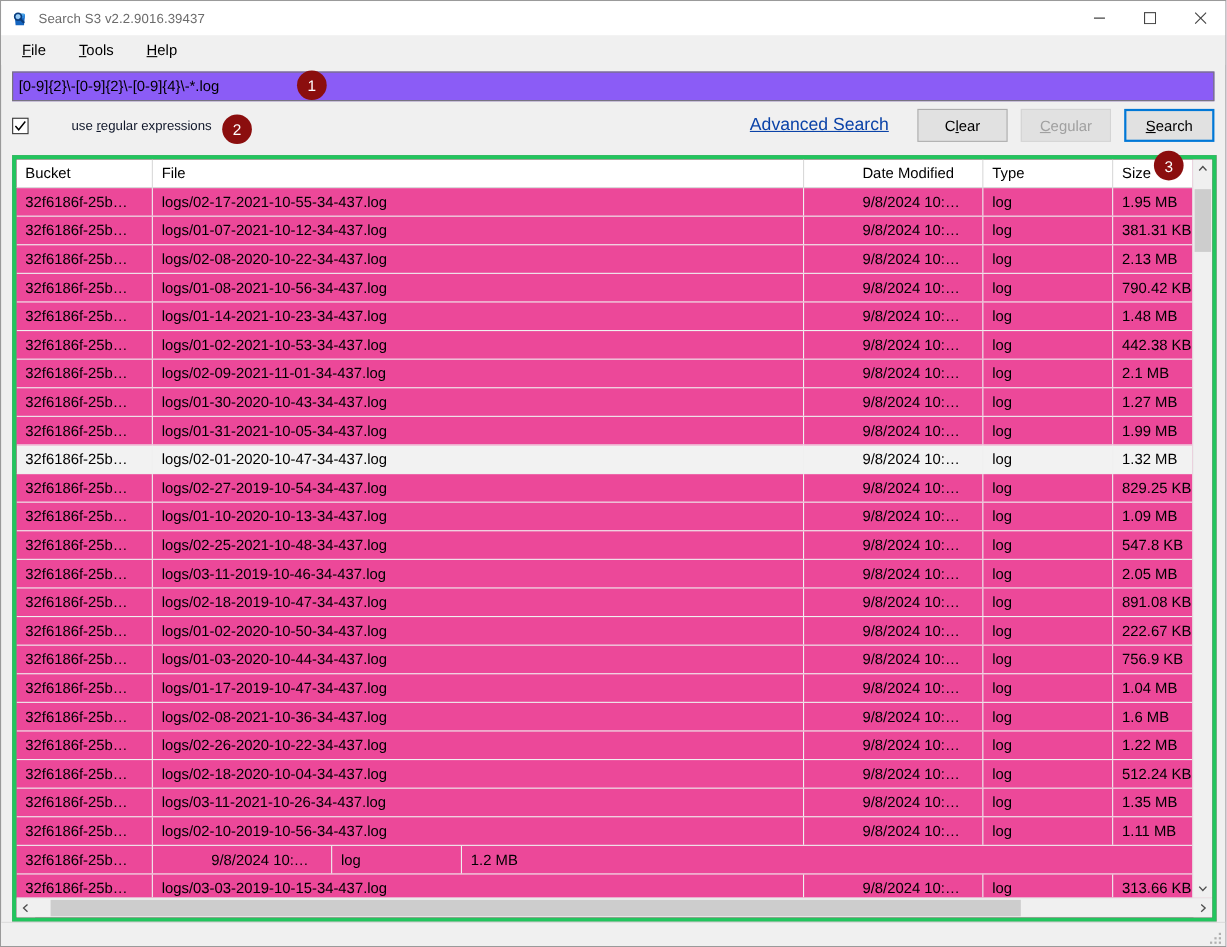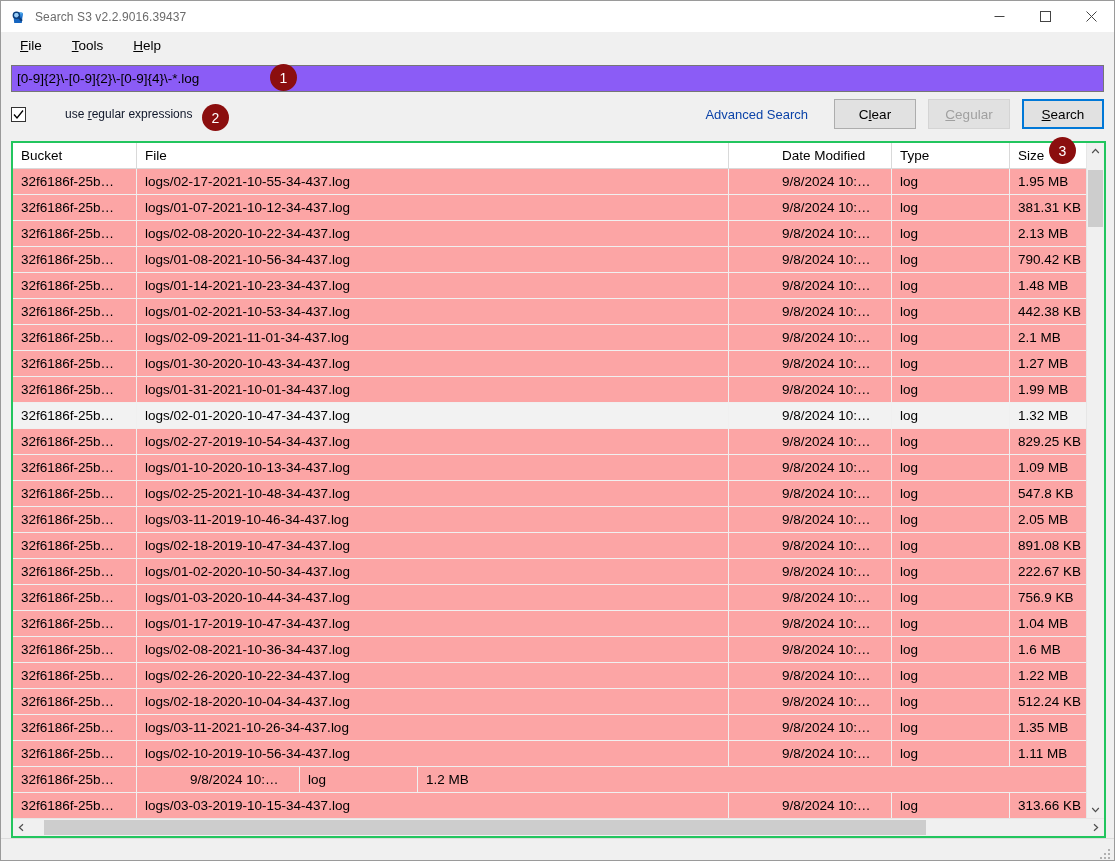--- a/index.html
+++ b/index.html
@@ -129,22 +129,23 @@
     margin-left: 32px;
   }
   #regex-label u { text-decoration: underline; }
 
   #right-controls {
     margin-left: auto;
     display: flex;
     align-items: center;
   }
   #advanced-search-link {
-    font-size: 13px;
+    font-size: 16px;
     color: #0b43a8;
+    text-decoration: underline;
     cursor: pointer;
     margin-right: 14px;
     white-space: nowrap;
   }
   .btn {
     box-sizing: border-box;
     height: 30px;
     min-width: 82px;
     padding: 0 14px;
     font-family: "Liberation Sans", sans-serif;
@@ -171,22 +172,22 @@
   }
 
   
   #list-container {
     position: absolute;
     left: 10px;
     top: 140px;
     width: 1095px;
     height: 697px;
     box-sizing: border-box;
-    border: 2px solid #22c55e;
-    background: #fca5a5;
+    border: 4px solid #22c55e;
+    background: #ec4899;
     display: flex;
     flex-direction: column;
     overflow: hidden;
   }
   #list-main {
     flex: 1 1 auto;
     display: flex;
     min-height: 0;
   }
   #list-body-area {
@@ -482,21 +483,21 @@
             </div>
             <div class="row">
               <div class="cell c-bucket">32f6186f-25b…</div>
               <div class="cell c-file">logs/01-30-2020-10-43-34-437.log</div>
               <div class="cell c-date">9/8/2024 10:…</div>
               <div class="cell c-type">log</div>
               <div class="cell c-size">1.27 MB</div>
             </div>
             <div class="row">
               <div class="cell c-bucket">32f6186f-25b…</div>
-              <div class="cell c-file">logs/01-31-2021-10-01-34-437.log</div>
+              <div class="cell c-file">logs/01-31-2021-10-05-34-437.log</div>
               <div class="cell c-date">9/8/2024 10:…</div>
               <div class="cell c-type">log</div>
               <div class="cell c-size">1.99 MB</div>
             </div>
             <div class="row hl">
               <div class="cell c-bucket">32f6186f-25b…</div>
               <div class="cell c-file">logs/02-01-2020-10-47-34-437.log</div>
               <div class="cell c-date">9/8/2024 10:…</div>
               <div class="cell c-type">log</div>
               <div class="cell c-size">1.32 MB</div>

